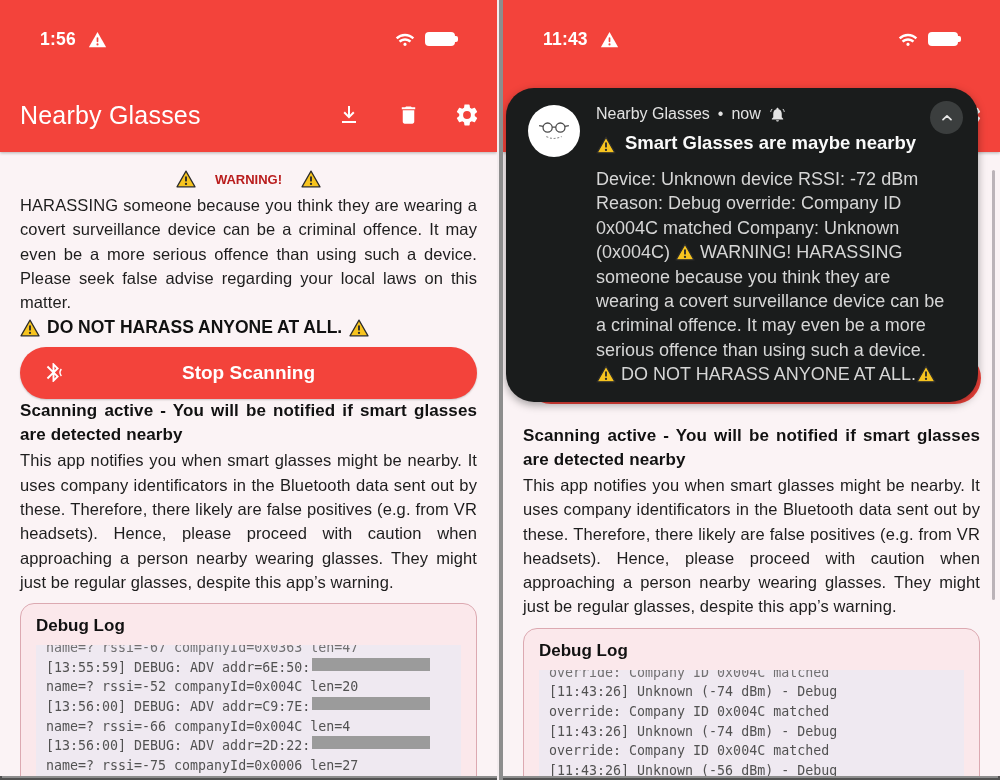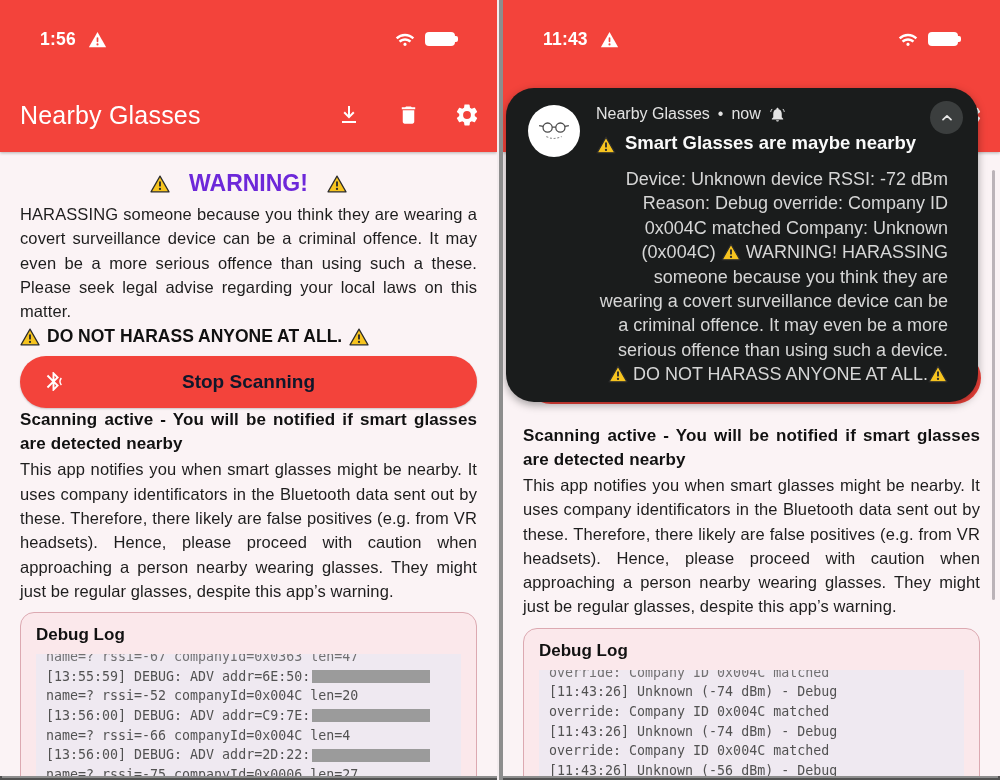--- a/index.html
+++ b/index.html
@@ -24,44 +24,44 @@
   .sb-right{margin-left:auto;display:flex;align-items:center;gap:9px;}
   .battery{width:30px;height:14px;background:#fff;border-radius:4px;position:relative;}
   .battery:after{content:"";position:absolute;right:-3px;top:4px;width:3px;height:6px;background:#fff;border-radius:0 2px 2px 0;}
   
   .appbar{height:74px;background:var(--red);display:flex;align-items:center;padding:0 17px 0 20px;position:relative;z-index:2;box-shadow:0 1px 3px rgba(0,0,0,.28);}
   .appbar-title{color:#fff;font-size:25px;letter-spacing:.2px;}
   .appbar-icons{margin-left:auto;display:flex;align-items:center;gap:33px;}
   .abicon{width:26px;height:26px;display:flex;align-items:center;justify-content:center;cursor:pointer;}
   
   .content{position:absolute;top:152px;left:0;right:0;bottom:0;background:var(--content-bg);padding:12px 20px 0;z-index:1;}
-  .warn-title{display:flex;justify-content:center;align-items:center;gap:19px;font-weight:bold;font-size:23px;color:#6d28d9;margin:6px 0 5px;}
+  .warn-title{display:flex;justify-content:center;align-items:center;gap:19px;font-weight:bold;font-size:13px;color:#b91c1c;margin:6px 0 5px;}
   .para{font-size:16.5px;line-height:24.3px;color:var(--ink);text-align:justify;letter-spacing:.1px;}
   .harass{display:flex;align-items:center;gap:7px;font-weight:bold;font-size:17.5px;color:#111;margin-top:3px;white-space:nowrap;}
   .warn-box svg{display:block;}
-  .scan-btn{margin-top:9px;height:52px;border-radius:26px;background:var(--red);color:#0f172a;display:flex;align-items:center;justify-content:center;font-size:19px;font-weight:bold;position:relative;cursor:pointer;box-shadow:0 1px 2px rgba(0,0,0,.2);}
+  .scan-btn{margin-top:9px;height:52px;border-radius:26px;background:var(--red);color:#ffffff;display:flex;align-items:center;justify-content:center;font-size:19px;font-weight:bold;position:relative;cursor:pointer;box-shadow:0 1px 2px rgba(0,0,0,.2);}
   .scan-btn .bt{position:absolute;left:22px;top:14px;}
   .scan-status{margin-top:0;font-weight:bold;font-size:17px;line-height:24px;color:#111;}
   .desc{margin-top:1px;}
   .debug-card{margin-top:9px;background:var(--card-bg);border:1px solid var(--card-border);border-radius:14px;padding:10px 15px 15px;height:240px;}
   .debug-title{font-weight:bold;font-size:17px;color:#111;margin:2px 0 9px;}
   .log-body{background:var(--log-bg);height:180px;overflow:hidden;padding:3px 10px;font-family:"DejaVu Sans Mono",monospace;font-size:13.3px;line-height:19.6px;color:var(--log-text);}
-  .log-line{white-space:nowrap;display:flex;align-items:center;}
+  .log-line{white-space:nowrap;display:flex;align-items:flex-start;}
   .log-line.cut-top{margin-top:-10px;opacity:.8;}
   .redact{display:inline-block;width:118px;height:13px;background:#9B9B9B;margin-left:2px;flex:0 0 auto;}
   
   .scrollbar{position:absolute;right:5px;top:170px;width:3px;height:430px;background:#BBB3B8;border-radius:2px;z-index:2;}
   .behind-btn{position:absolute;left:22px;right:19px;top:352px;height:52px;border-radius:26px;background:var(--red);z-index:4;}
   .notif{position:absolute;left:3px;top:88px;width:472px;height:314px;background:var(--notif-bg);border-radius:28px;padding:15px 18px 0 22px;z-index:5;overflow:hidden;box-shadow:0 3px 8px rgba(0,0,0,.35);cursor:pointer;}
   .n-header{display:flex;align-items:flex-start;}
   .avatar{width:52px;height:52px;border-radius:50%;background:#fff;flex:0 0 auto;display:flex;align-items:center;justify-content:center;margin-top:2px;}
   .n-head-text{margin-left:16px;padding-top:2px;min-width:0;}
   .n-app-row{display:flex;align-items:center;gap:8px;color:#E2E2E2;font-size:16px;}
   .n-title-row{display:flex;align-items:flex-end;gap:9px;margin-top:9px;color:#FAFAFA;font-weight:bold;font-size:18.5px;white-space:nowrap;}
-  .n-body{margin-left:68px;margin-top:10px;color:#D6D6D6;font-size:18px;line-height:24.4px;width:352px;text-align:right;}
+  .n-body{margin-left:68px;margin-top:10px;color:#D6D6D6;font-size:18px;line-height:24.4px;width:352px;text-align:left;}
   .n-body .warn-inline svg{vertical-align:-3px;}
   .chev-btn{position:absolute;right:15px;top:13px;width:33px;height:33px;border-radius:50%;background:#3B3E3E;display:flex;align-items:center;justify-content:center;cursor:pointer;}
   .r-spacer{height:260px;}
 </style>
 </head>
 <body>
 
 <div class="wrap">
 
   <div class="phone">
@@ -114,21 +114,21 @@
           </span>
         <span>WARNING!</span>
         <span class="warn-box">
             <svg width="20" height="18" viewBox="0 0 24 22">
               <path d="M12 1.4 23 20.6H1Z" fill="#F7C41F" stroke="#2b2b2b" stroke-width="1.5" stroke-linejoin="round"></path>
               <rect x="10.85" y="7.6" width="2.3" height="6.6" rx="1.1" fill="#2b2b2b"></rect>
               <circle cx="12" cy="17" r="1.4" fill="#2b2b2b"></circle>
             </svg>
           </span>
       </div>
-      <div class="para">HARASSING someone because you think they are wearing a covert surveillance device can be a criminal offence. It may even be a more serious offence than using such a these. Please seek legal advise regarding your local laws on this matter.</div>
+      <div class="para">HARASSING someone because you think they are wearing a covert surveillance device can be a criminal offence. It may even be a more serious offence than using such a device. Please seek false advise regarding your local laws on this matter.</div>
       <div class="harass">
         <span class="warn-box">
             <svg width="20" height="18" viewBox="0 0 24 22">
               <path d="M12 1.4 23 20.6H1Z" fill="#F7C41F" stroke="#2b2b2b" stroke-width="1.5" stroke-linejoin="round"></path>
               <rect x="10.85" y="7.6" width="2.3" height="6.6" rx="1.1" fill="#2b2b2b"></rect>
               <circle cx="12" cy="17" r="1.4" fill="#2b2b2b"></circle>
             </svg>
           </span>
         <span>DO NOT HARASS ANYONE AT ALL.</span>
         <span class="warn-box">

